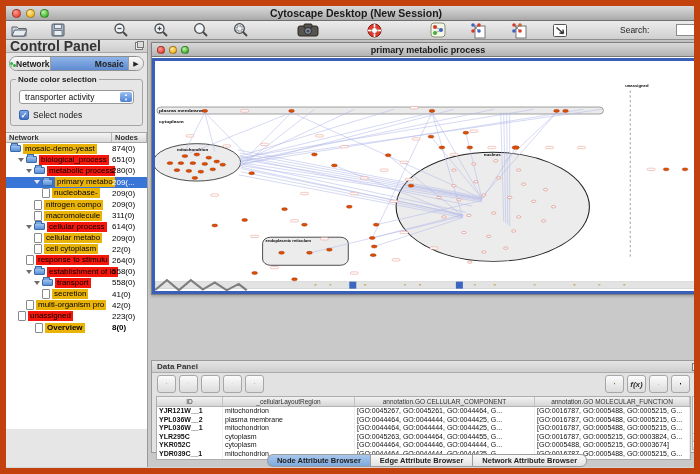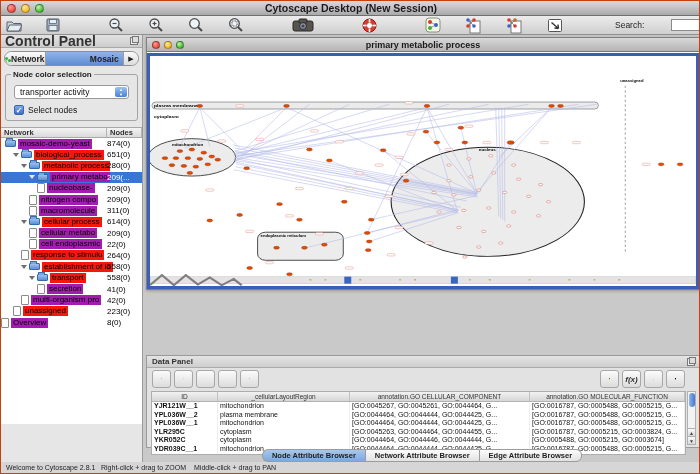--- a/index.html
+++ b/index.html
@@ -1,17 +1,17 @@
 <!DOCTYPE html>
 <html><head>
 <meta charset="utf-8">
 <style>
   * { margin:0; padding:0; box-sizing:border-box; }
   html,body { width:700px; height:474px; font-family:"Liberation Sans", sans-serif; }
-  .app { position:relative; width:700px; height:474px; background:#d6d6d6; border:1px solid #c2410c; overflow:hidden; }
+  .app { position:relative; width:700px; height:474px; background:#d6d6d6; border:6px solid #c2410c; overflow:hidden; }
 
   
   .titlebar { position:absolute; left:0; top:0; width:700px; height:15px;
     background:linear-gradient(#d9d9d9,#b9b9b9 70%,#a8a8a8); border-bottom:1px solid #6f6f6f; }
   .titlebar .title { position:absolute; left:0; right:0; top:0; height:15px; line-height:15px;
     text-align:center; font-size:10.5px; font-weight:bold; color:#1a1a1a; }
   .tl { position:absolute; top:3px; width:9px; height:9px; border-radius:50%; border:1px solid rgba(0,0,0,.35); }
   .tl.red { background:radial-gradient(circle at 35% 30%, #ff9d96, #f25648 60%, #d33a2c); }
   .tl.yellow { background:radial-gradient(circle at 35% 30%, #ffe9a8, #f8c12f 60%, #dd9e14); }
   .tl.green { background:radial-gradient(circle at 35% 30%, #c6f2b2, #55c43e 60%, #2f9e23); }
@@ -67,21 +67,21 @@
   .trow.sel { background:#3875d7; }
   .tri { width:0; height:0; border-left:3.5px solid transparent; border-right:3.5px solid transparent;
     border-top:4.5px solid #6e6e6e; margin-right:2px; flex:none; }
   .trow.sel .tri { border-top-color:#e8e8e8; }
   .fold { flex:none; width:11px; height:7px; background:linear-gradient(#9ec1ee,#5b8fd6); border:1px solid #3a6aa8;
     border-radius:1px; position:relative; margin-right:2px; }
   .fold:before { content:""; position:absolute; left:0; top:-3px; width:5px; height:2px;
     background:#79a7e2; border:1px solid #3a6aa8; border-bottom:none; border-radius:1px 1px 0 0; }
   .page { flex:none; width:8px; height:10px; background:#fff; border:1px solid #8a8a8a; border-radius:1px; margin-right:2px; }
   .chip { font-size:8px; color:#000; padding:0 2px; line-height:10px; }
-  .chip.green { background:#a21caf; }
+  .chip.green { background:#eab308; }
   .chip.red { background:#f5170c; }
   .count { position:absolute; left:106px; font-size:8px; color:#000; }
   .trow.sel .count { color:#fff; }
 
   
   .canvas-window { position:absolute; left:3px; top:2px; width:554px; height:253px;
     border:1px solid #808080; background:#fff; box-shadow:0 1px 3px rgba(0,0,0,.25); }
   .canvas-titlebar { position:relative; height:14px; background:linear-gradient(#d8d8d8,#b4b4b4);
     border-bottom:1px solid #787878; }
   .canvas-titlebar .title { position:absolute; left:0; right:0; text-align:center; font-size:9px;
@@ -338,21 +338,21 @@
           <span class="chip red">cellular process</span>
           <span class="count">614(0)</span>
         </div>
         <div class="trow" style="padding-left: 28px;">
           <span class="page"></span>
           <span class="chip green">cellular metabo</span>
           <span class="count">209(0)</span>
         </div>
         <div class="trow" style="padding-left: 28px;">
           <span class="page"></span>
-          <span class="chip green">cell endoplasmic</span>
+          <span class="chip green">cell cytoplasm</span>
           <span class="count">22(0)</span>
         </div>
         <div class="trow" style="padding-left: 20px;">
           <span class="page"></span>
           <span class="chip red">response to stimulu</span>
           <span class="count">264(0)</span>
         </div>
         <div class="trow" style="padding-left: 20px;">
           <span class="tri"></span>
           <span class="fold"></span>
@@ -373,21 +373,21 @@
         <div class="trow" style="padding-left: 20px;">
           <span class="page"></span>
           <span class="chip green">multi-organism pro</span>
           <span class="count">42(0)</span>
         </div>
         <div class="trow" style="padding-left: 12px;">
           <span class="page"></span>
           <span class="chip red">unassigned</span>
           <span class="count">223(0)</span>
         </div>
-        <div class="trow" style="padding-left: 0;">
+        <div class="trow" style="padding-left: 29px; font-weight: bold;">
           <span class="page"></span>
           <span class="chip green">Overview</span>
           <span class="count">8(0)</span>
         </div>
       </div>
   </div>
 
   <div class="workspace">
 
     <div class="canvas-window">
@@ -701,22 +701,22 @@
       </div>
       <div class="dp-vscroll">
         <div class="dp-thumb"></div>
         <div class="dp-arr" style="bottom:8px">▲</div>
         <div class="dp-arr" style="bottom:0">▼</div>
       </div>
     </div>
 
     <div class="bottom-tabs" id="bottom-tabs">
         <button class="btab active">Node Attribute Browser</button>
+        <button class="btab">Edge Attribute Browser</button>
         <button class="btab">Network Attribute Browser</button>
-        <button class="btab">Edge Attribute Browser</button>
       </div>
   </div>
 
   <div class="statusbar">
     <span class="st0">Welcome to Cytoscape 2.8.1</span>
     <span class="st1">Right-click + drag to ZOOM</span>
     <span class="st2">Middle-click + drag to PAN</span>
   </div>
 </div>
 

